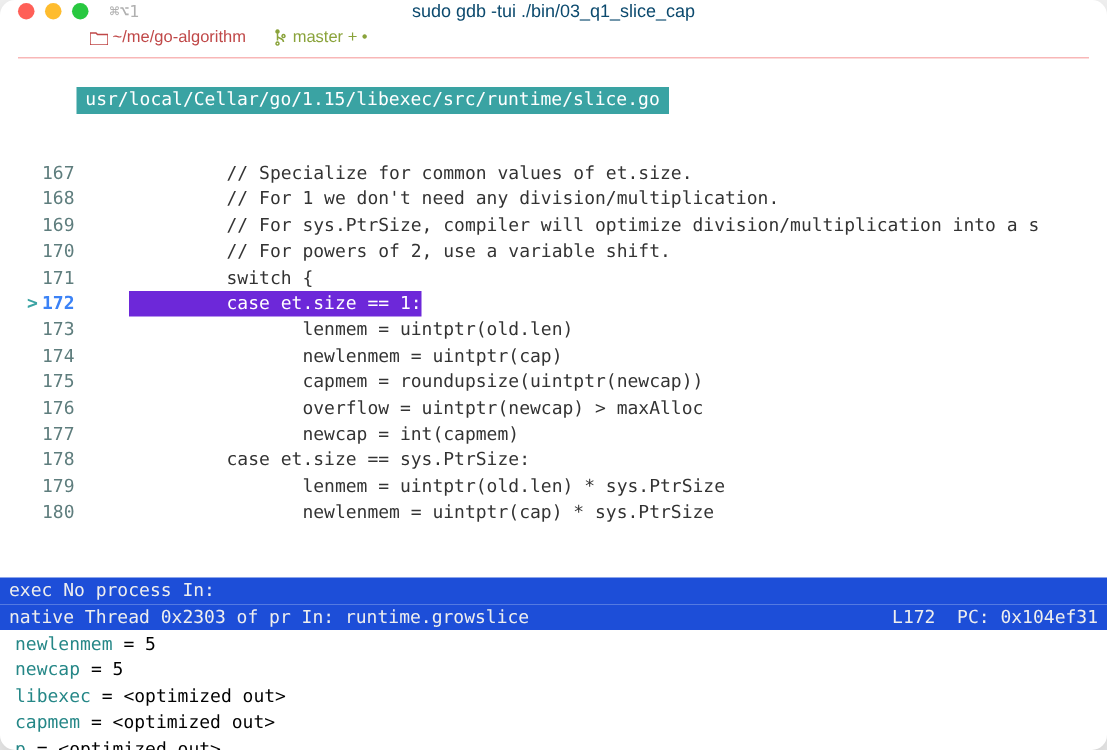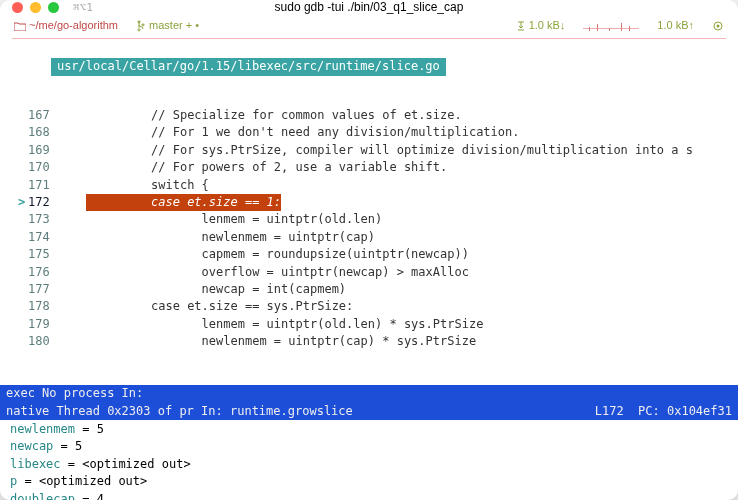--- a/index.html
+++ b/index.html
@@ -26,31 +26,31 @@
     position: relative;
   }
   .traffic { display:flex; gap:7px; align-items:center; }
   .dot { width:11px; height:11px; border-radius:50%; }
   .red { background:#ff5f57; }
   .yellow { background:#febc2e; }
   .green { background:#28c840; }
   .shortcut { color:#b0b0b0; font-size:11px; margin-left:6px; }
   .title {
     position:absolute; left:0; right:0; text-align:center;
-    color:#000000; font-family: -apple-system, "Helvetica Neue", Arial, sans-serif;
+    color:#0c4a6e; font-family: -apple-system, "Helvetica Neue", Arial, sans-serif;
     font-size:12px; pointer-events:none;
   }
   .infobar {
     display:flex; align-items:center; justify-content:space-between;
     padding: 2px 14px 4px 14px;
     font-size:11px;
     font-family: -apple-system, "Helvetica Neue", Arial, sans-serif;
     color:#9aa;
   }
-  .infoleft, .inforight { display:flex; align-items:center; gap:18px; }
+  .infoleft, .inforight { display:flex; align-items:center; gap:18px;margin-left:46px; }
   .folder-icon svg, .git-icon svg, .net-icon svg, .target-icon svg { vertical-align:middle; }
   .path { color:#c04848; }
   .git  { color:#8aa33b; }
   .net  { color:#8aa33b; }
   .spark {
     width:56px; height:14px; display:inline-block; position:relative;
   }
   .spark::before {
     content:""; position:absolute; left:0; right:0; bottom:4px;
     border-top:1px solid #d77; opacity:.6;
@@ -69,26 +69,25 @@
   .code .hdr {
     background:#3aa3a3; color:#fff;
     padding:0 6px; display:inline-block;
     margin-left:4px; margin-bottom:14px;
   }
   .row { display:flex; }
   .gutter {
     width:58px; color:#5e7d7d; text-align:left;
     padding-right:18px; user-select:none;
   }
-  .cur .gutter { color:#0f172a; font-weight:400; }
+  .cur .gutter { color:#3b82f6; font-weight:700; }
   .src { color:#333; }
   .curline {
-    background:#c2410c; color:#fff;
+    background:#6d28d9; color:#fff;
     display:inline-block;
-    font-style:italic;
   }
   .curmark { color:#3aa3a3; font-weight:700; width:10px; display:inline-block; }
   .statusbar1, .statusbar2 {
     background:#1d4ed8; color:#eee;
     padding:0 6px;
     display:flex; justify-content:space-between;
     white-space:pre;
   }
   .repl {
     padding: 1px 10px 4px 10px;
@@ -124,44 +123,20 @@
       </span>
       <span>
         <span class="git-icon">
           <svg width="10" height="12" viewBox="0 0 10 12">
               <path d="M3 1v7M3 5c0 2 4 1 4 4M3 1a1 1 0 1 0 .001 0M3 9a1 1 0 1 0 .001 0M7 4a1 1 0 1 0 .001 0" fill="none" stroke="#8aa33b" stroke-width="1"></path>
             </svg>
         </span>
         <span class="git">master + •</span>
       </span>
     </div>
-    <div class="inforight">
-      <span class="net">
-        <span class="net-icon">
-          <svg width="10" height="10" viewBox="0 0 10 10">
-              <path d="M2 1h6M5 1v6M3 5l2 2 2-2M2 9h6" fill="none" stroke="#8aa33b" stroke-width="1"></path>
-            </svg>
-        </span>
-        <span>1.0 kB↓</span>
-      </span>
-      <span class="spark">
-        <span class="tick" style="left:6px;height:4px"></span>
-        <span class="tick" style="left:14px;height:7px"></span>
-        <span class="tick" style="left:26px;height:3px"></span>
-        <span class="tick" style="left:38px;height:8px"></span>
-        <span class="tick" style="left:46px;height:5px"></span>
-      </span>
-      <span class="net">1.0 kB↑</span>
-      <span class="target-icon">
-        <svg width="12" height="12" viewBox="0 0 12 12">
-            <circle cx="6" cy="6" r="4" fill="none" stroke="#8aa33b"></circle>
-            <circle cx="6" cy="6" r="1.5" fill="#8aa33b"></circle>
-          </svg>
-      </span>
-    </div>
   </div>
 
   <div class="divider"></div>
 
   <div class="code">
     <span class="hdr">usr/local/Cellar/go/1.15/libexec/src/runtime/slice.go</span>
     <div id="code-lines"><div class="row"><span class="curmark"> </span><span class="gutter">167</span><span class="src">         // Specialize for common values of et.size.</span></div><div class="row"><span class="curmark"> </span><span class="gutter">168</span><span class="src">         // For 1 we don't need any division/multiplication.</span></div><div class="row"><span class="curmark"> </span><span class="gutter">169</span><span class="src">         // For sys.PtrSize, compiler will optimize division/multiplication into a s</span></div><div class="row"><span class="curmark"> </span><span class="gutter">170</span><span class="src">         // For powers of 2, use a variable shift.</span></div><div class="row"><span class="curmark"> </span><span class="gutter">171</span><span class="src">         switch {</span></div><div class="row cur"><span class="curmark">&gt;</span><span class="gutter">172</span><span class="src"><span class="curline">         case et.size == 1:</span></span></div><div class="row"><span class="curmark"> </span><span class="gutter">173</span><span class="src">                lenmem = uintptr(old.len)</span></div><div class="row"><span class="curmark"> </span><span class="gutter">174</span><span class="src">                newlenmem = uintptr(cap)</span></div><div class="row"><span class="curmark"> </span><span class="gutter">175</span><span class="src">                capmem = roundupsize(uintptr(newcap))</span></div><div class="row"><span class="curmark"> </span><span class="gutter">176</span><span class="src">                overflow = uintptr(newcap) &gt; maxAlloc</span></div><div class="row"><span class="curmark"> </span><span class="gutter">177</span><span class="src">                newcap = int(capmem)</span></div><div class="row"><span class="curmark"> </span><span class="gutter">178</span><span class="src">         case et.size == sys.PtrSize:</span></div><div class="row"><span class="curmark"> </span><span class="gutter">179</span><span class="src">                lenmem = uintptr(old.len) * sys.PtrSize</span></div><div class="row"><span class="curmark"> </span><span class="gutter">180</span><span class="src">                newlenmem = uintptr(cap) * sys.PtrSize</span></div></div>
   </div>
 
   <div class="statusbar1">
@@ -170,19 +145,20 @@
   <div class="statusbar2">
     <span>native Thread 0x2303 of pr In: runtime.growslice</span>
     <span>L172  PC: 0x104ef31</span>
   </div>
 
   <div class="repl">
     <div id="repl-lines">
         <div class="line"><span class="var">newlenmem</span><span> = 5</span></div>
         <div class="line"><span class="var">newcap</span><span> = 5</span></div>
         <div class="line"><span class="var">libexec</span><span> = &lt;optimized out&gt;</span></div>
+        <div class="line"><span class="var">capmem</span><span> = &lt;optimized out&gt;</span></div>
         <div class="line"><span class="var">p</span><span> = &lt;optimized out&gt;</span></div>
         <div class="line"><span class="var">doublecap</span><span> = 4</span></div>
       </div>
 
   </div>
 
 </div>
 
 </body></html>

